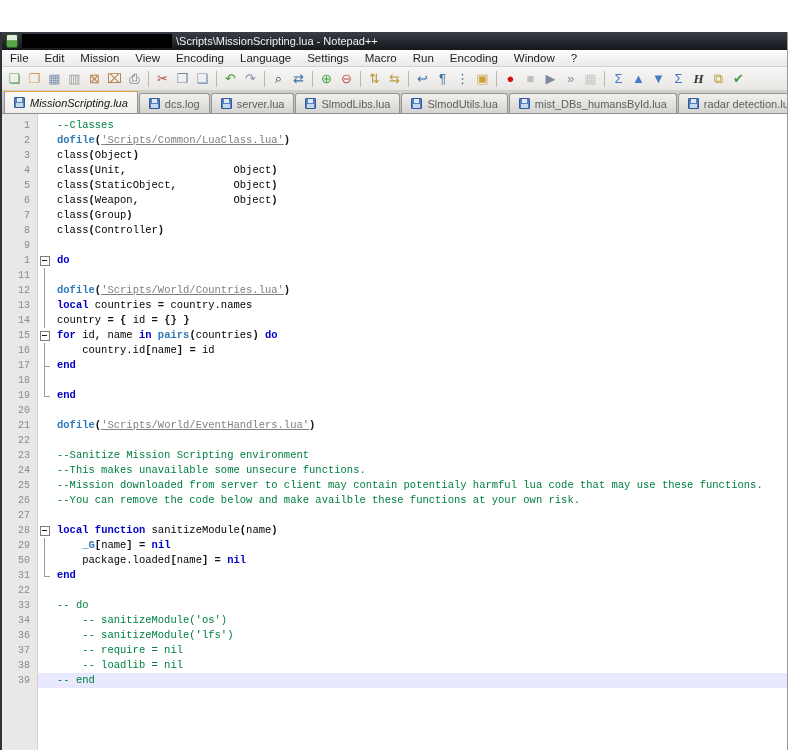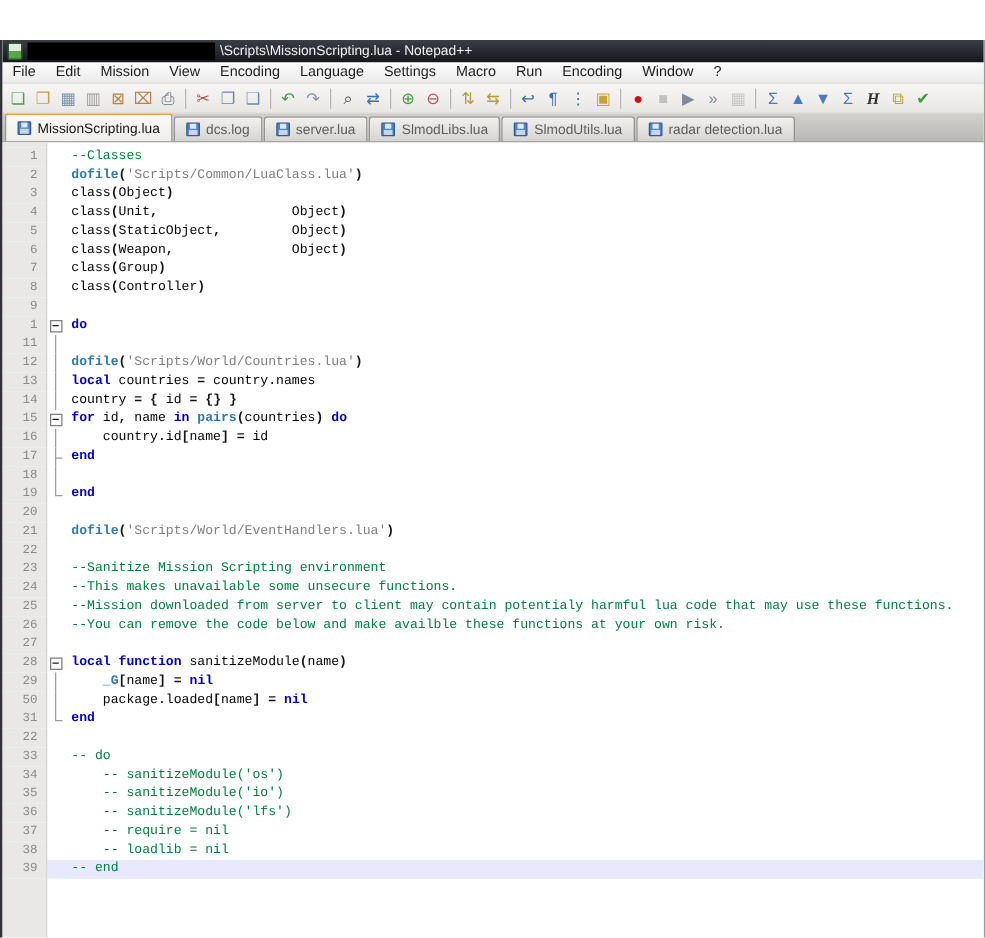--- a/index.html
+++ b/index.html
@@ -43,21 +43,21 @@
     overflow:hidden; padding-left:2px;
   }
   .tab {
     flex:none; display:flex; align-items:center; gap:5px; white-space:nowrap;
     height:20px; padding:0 9px; margin-right:1px; font-size:11px; color:#5e5e5e;
     background:linear-gradient(#f2f1ef,#d6d4d0); border:1px solid #979592; border-bottom:none;
     border-radius:3px 3px 0 0; cursor:default;
   }
   .tab.active {
     height:23px; color:#161616; background:linear-gradient(#fbfaf8,#f0eeeb);
-    border-top:2px solid var(--accent-tab); position:relative; z-index:2;
+    border-top:2px solid var(--accent-tab); position:relative; z-index:2;font-style:italic;
   }
   .floppy { width:11px; height:11px; flex:none; position:relative; background:#4f83c2; border:1px solid #34589a; border-radius:1px; }
   .floppy::before { content:''; position:absolute; left:2px; top:0; width:5px; height:4px; background:#dfe8f4; }
   .floppy::after  { content:''; position:absolute; left:1px; bottom:0; width:7px; height:4px; background:#c8d6ea; }
   
   #editor { flex:1; display:flex; flex-direction:column; background:#fff; overflow:hidden;
             font-family:"Liberation Mono","DejaVu Sans Mono",monospace; }
   .line { display:flex; height:15px; flex:none; }
   .line.filler { flex:1; height:auto; }
   .ln {
@@ -71,21 +71,21 @@
   
   .f-line::before, .f-tee::before { content:''; position:absolute; left:6px; top:0; bottom:0; width:1px; background:#9c9c9c; }
   .f-corner::before { content:''; position:absolute; left:6px; top:0; height:8px; width:1px; background:#9c9c9c; }
   .f-corner::after, .f-tee::after { content:''; position:absolute; left:6px; top:8px; width:6px; height:1px; background:#9c9c9c; }
   .f-box::before { content:''; position:absolute; left:2px; top:3px; width:8px; height:8px; background:#fff; border:1px solid #7d7d7d; }
   .f-box::after  { content:''; position:absolute; left:4px; top:7px; width:5px; height:1px; background:#1a1a1a; }
   
   .tk-com { color:var(--c-comment); }
   .tk-kw  { color:var(--c-keyword); font-weight:bold; }
   .tk-fn  { color:var(--c-function); font-weight:bold;font-family:Liberation Mono, monospace; }
-  .tk-str { color:var(--c-string); }
+  .tk-str { color:var(--c-string);text-decoration:underline; }
   .tk-op  { color:#141414; font-weight:bold; }
   .tk-id  { color:#000; }
 </style>
 </head>
 <body>
 
 <div id="win">
   <div id="titlebar">
     <span id="npp-logo"></span>
     <span id="redaction"></span>
@@ -168,20 +168,24 @@
       <div class="tab">
         <span class="floppy"></span>
         <span>SlmodLibs.lua</span>
       </div>
       <div class="tab">
         <span class="floppy"></span>
         <span>SlmodUtils.lua</span>
       </div>
       <div class="tab">
         <span class="floppy"></span>
+        <span>mist_DBs_humansById.lua</span>
+      </div>
+      <div class="tab">
+        <span class="floppy"></span>
         <span>radar detection.lua</span>
       </div>
     </div>
 
   <div id="editor">
       <div class="line" style="height: 4px;">
         <span class="ln"></span>
         <span class="fold"></span>
         <span class="code"></span>
       </div>
@@ -349,25 +353,20 @@
         <span class="ln">33</span>
         <span class="fold"></span>
         <span class="code"><span class="tk-com">-- do</span></span>
       </div>
       <div class="line">
         <span class="ln">34</span>
         <span class="fold"></span>
         <span class="code"><span class="tk-com">    -- sanitizeModule('os')</span></span>
       </div>
       <div class="line">
-        <span class="ln">35</span>
-        <span class="fold"></span>
-        <span class="code"><span class="tk-com">    -- sanitizeModule('io')</span></span>
-      </div>
-      <div class="line">
         <span class="ln">36</span>
         <span class="fold"></span>
         <span class="code"><span class="tk-com">    -- sanitizeModule('lfs')</span></span>
       </div>
       <div class="line">
         <span class="ln">37</span>
         <span class="fold"></span>
         <span class="code"><span class="tk-com">    -- require = nil</span></span>
       </div>
       <div class="line">

